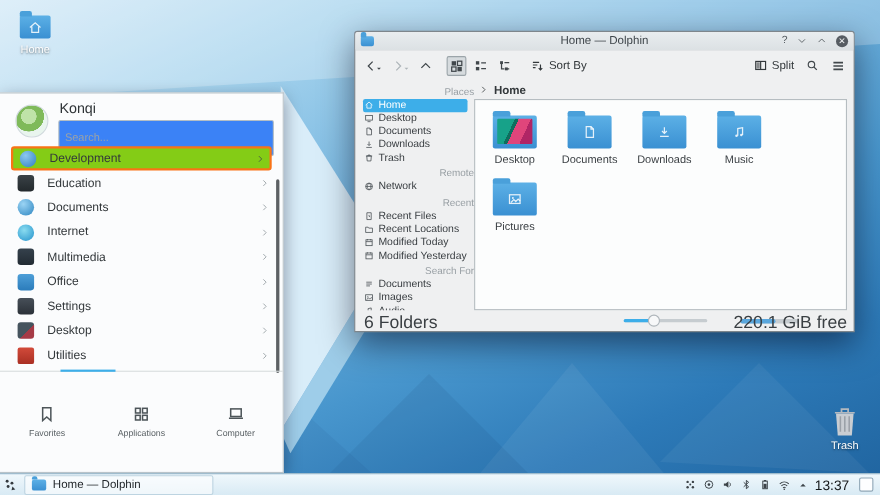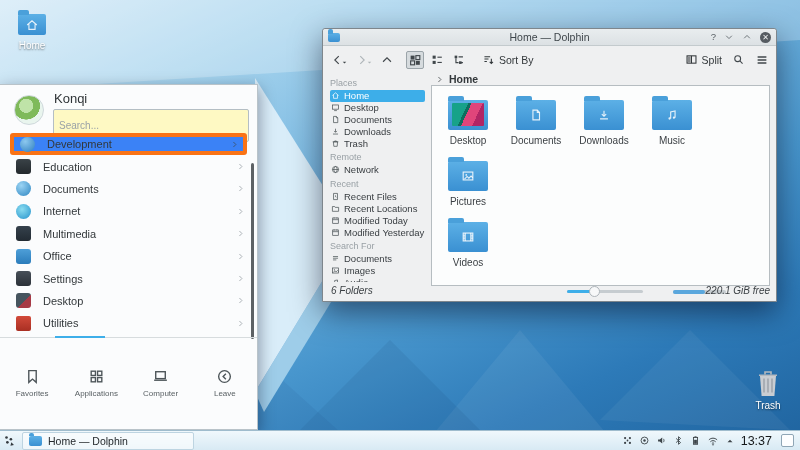--- a/index.html
+++ b/index.html
@@ -30,30 +30,30 @@
   
   .kickoff { position:absolute; left:0; top:84px; width:258px; height:346px; background:#fbfcfd;
              border:1px solid #b9c3c9; border-left:none; box-shadow:2px 4px 14px rgba(0,0,30,.35);
              display:flex; flex-direction:column; }
   .ko-head { position:relative; height:48px; }
   .ko-avatar { position:absolute; left:14px; top:10px; width:30px; height:30px; border-radius:50%;
                background:radial-gradient(circle at 40% 35%, #bfe3a8 0 28%, #7fba5a 29% 55%, #e9f5ee 56%);
                border:1px solid #cfd8dc; }
   .ko-name { position:absolute; left:54px; top:6px; font-size:13px; color:#2f3437; }
   .ko-search { position:absolute; left:53px; top:24px; width:196px; height:33px; font-size:10px;
-               border:1px solid #b4bec4; border-radius:2px; padding:0 5px; color:#333; background:#fef9c3;
+               border:1px solid #b4bec4; border-radius:2px; padding:0 5px; color:#333; background:#3b82f6;
                font-family:inherit; }
   .ko-search::placeholder { color:#9aa2a7; }
   .ko-section { font-size:10.5px; color:#7d8488; margin:12px 0 4px 10px; }
   .ko-list { flex:0 0 auto; }
   .ko-item { position:relative; height:22.4px; display:flex; align-items:center; padding-left:16px;
              gap:12px; font-size:11px; color:#33383b; cursor:default; }
   .ko-item .chev { position:absolute; right:12px; color:#8d969b; width:9px; height:9px; }
-  .ko-item.sel { margin:0 10px; padding-left:6px; height:22.4px; background:#3b82f6;
-                 border:4px solid #f97316; border-radius:3px; }
+  .ko-item.sel { margin:0 10px; padding-left:6px; height:22.4px; background:#84cc16;
+                 border:2px solid #f97316; border-radius:3px; }
   .ko-item.sel .chev { right:4px; color:#3f484d; }
   .ci { width:15px; height:15px; border-radius:3px; flex:0 0 15px; }
   .ci-development { border-radius:50%; background:radial-gradient(circle at 35% 30%,#8cc8ef,#2f7fc0); }
   .ci-education  { background:linear-gradient(180deg,#3a4247,#23292d); }
   .ci-games      { background:linear-gradient(180deg,#465059,#2c343b); border-radius:5px; }
   .ci-graphics   { border-radius:50%; background:radial-gradient(circle at 35% 30%,#9bd4f4,#2e86c1); }
   .ci-internet   { border-radius:50%; background:radial-gradient(circle at 40% 35%,#8adcf0,#2492cc); }
   .ci-multimedia { background:linear-gradient(180deg,#35414c,#222b33); }
   .ci-office     { background:linear-gradient(180deg,#4e9fd8,#2b7cbb); }
   .ci-settings   { background:linear-gradient(180deg,#474f58,#2b3138); }
@@ -86,21 +86,21 @@
   .tbtn { display:flex; align-items:center; justify-content:center; }
   .dim { color:#aeb5b9; }
   .viewbtn { width:18px; height:18px; border:1px solid transparent; border-radius:2px;
              display:flex; align-items:center; justify-content:center; }
   .viewbtn.pressed { background:#d6dbde; border-color:#9ba4a9; }
   .sortby { display:flex; align-items:center; gap:4px; font-size:10.5px; margin-left:10px; color:#33383b; }
   .tb-right { margin-left:auto; display:flex; align-items:center; gap:10px; }
   .split { display:flex; align-items:center; gap:4px; font-size:10.5px; color:#33383b; }
 
   .content { flex:1; display:flex; min-height:0; }
-  .sidebar { width:108px; flex:0 0 108px; padding:2px 0 0 7px; overflow:hidden; }
+  .sidebar { width:108px; flex:0 0 108px; padding:2px 0 0 7px; overflow:hidden;text-align:right; }
   .sb-h { font-size:9px; color:#99a0a5; margin:3px 0 2px 0; }
   .sb-i { display:flex; align-items:center; gap:4px; font-size:9.5px; color:#383d41;
           height:11.8px; padding-left:1px; }
   .sb-i svg { width:9px; height:9px; flex:0 0 9px; color:#4c5357; }
   .sb-i.sel { background:#3daee9; color:#fff; border-radius:2px; margin-right:6px; }
   .sb-i.sel svg { color:#fff; }
 
   .main { flex:1; display:flex; flex-direction:column; padding-right:6px; min-width:0; }
   .crumbs { height:17px; display:flex; align-items:center; gap:5px; font-size:10.5px;
             color:#33383b; padding-left:4px; }
@@ -109,21 +109,21 @@
               display:flex; flex-wrap:wrap; align-content:flex-start; }
   .fitem { width:68px; display:flex; flex-direction:column; align-items:center; margin-bottom:9px; }
   .fitem .folder { width:40px; height:30px; margin-top:6px; }
   .fglyph { position:absolute; inset:0; display:flex; align-items:center; justify-content:center;
             color:rgba(255,255,255,.85); }
   .fglyph svg { width:14px; height:14px; stroke-width:1.1; }
   .fname { font-size:10px; color:#3a3f43; margin-top:5px; }
   .desktop-art { position:absolute; inset:3px 4px 4px 4px; border-radius:1px;
      background:linear-gradient(115deg,#17a289 0 38%,#0e6e5e 38% 46%,#e0457b 46% 72%,#b02565 72%); }
 
-  .statusbar { height:19px; position:relative; font-size:10px; color:#3a3f43;font-style:italic; }
+  .statusbar { height:19px; position:relative; font-size:16px; color:#3a3f43; }
   .st-left { position:absolute; left:8px; top:3px; }
   .st-right { position:absolute; right:6px; top:3px; }
   .slider { position:absolute; left:244px; top:8px; width:76px; height:3px; background:#c6ccd0; border-radius:2px; }
   .slider .fill { height:3px; background:#3daee9; border-radius:2px; }
   .slider .knob { position:absolute; top:-4.5px; width:11px; height:11px; border-radius:50%;
                   background:#f7f8f9; border:1px solid #aeb5ba; left:calc(35% - 5px); }
   .cap { position:absolute; left:350px; top:8px; width:53px; height:4px; background:#c6ccd0; border-radius:2px; }
   .cap .fill { height:4px; background:#5aa7dd; border-radius:2px; }
 
   
@@ -424,26 +424,20 @@
           <use href="#i-grid"></use>
         </svg>
       <span class="tlabel">Applications</span>
     </div>
     <div class="ko-tab">
       <svg width="17" height="17" viewBox="0 0 16 16">
           <use href="#i-laptop"></use>
         </svg>
       <span class="tlabel">Computer</span>
     </div>
-    <div class="ko-tab">
-      <svg width="17" height="17" viewBox="0 0 16 16">
-          <use href="#i-leave"></use>
-        </svg>
-      <span class="tlabel">Leave</span>
-    </div>
   </div>
 </div>
 
 <div class="win">
   <div class="titlebar">
     <div class="tb-foldericon folder"></div>
     <div class="tb-title">Home — Dolphin</div>
     <div class="tb-btns">
       <span class="tb-help">?</span>
       <svg width="10" height="10" viewBox="0 0 16 16">
@@ -652,30 +646,20 @@
           <div class="folder">
               <div class="fglyph">
                 <svg viewBox="0 0 16 16">
                   <use href="#i-image"></use>
                 </svg>
               </div>
             </div>
           <div class="fname">Pictures</div>
         </div>
         <div style="width:100%"></div>
-        <div class="fitem">
-          <div class="folder">
-              <div class="fglyph">
-                <svg viewBox="0 0 16 16">
-                  <use href="#i-film"></use>
-                </svg>
-              </div>
-            </div>
-          <div class="fname">Videos</div>
-        </div>
       </div>
     </div>
   </div>
 
   <div class="statusbar">
     <span class="st-left">6 Folders</span>
     <div class="slider">
       <div class="fill" style="width: 35%;"></div>
       <div class="knob"></div>
     </div>

